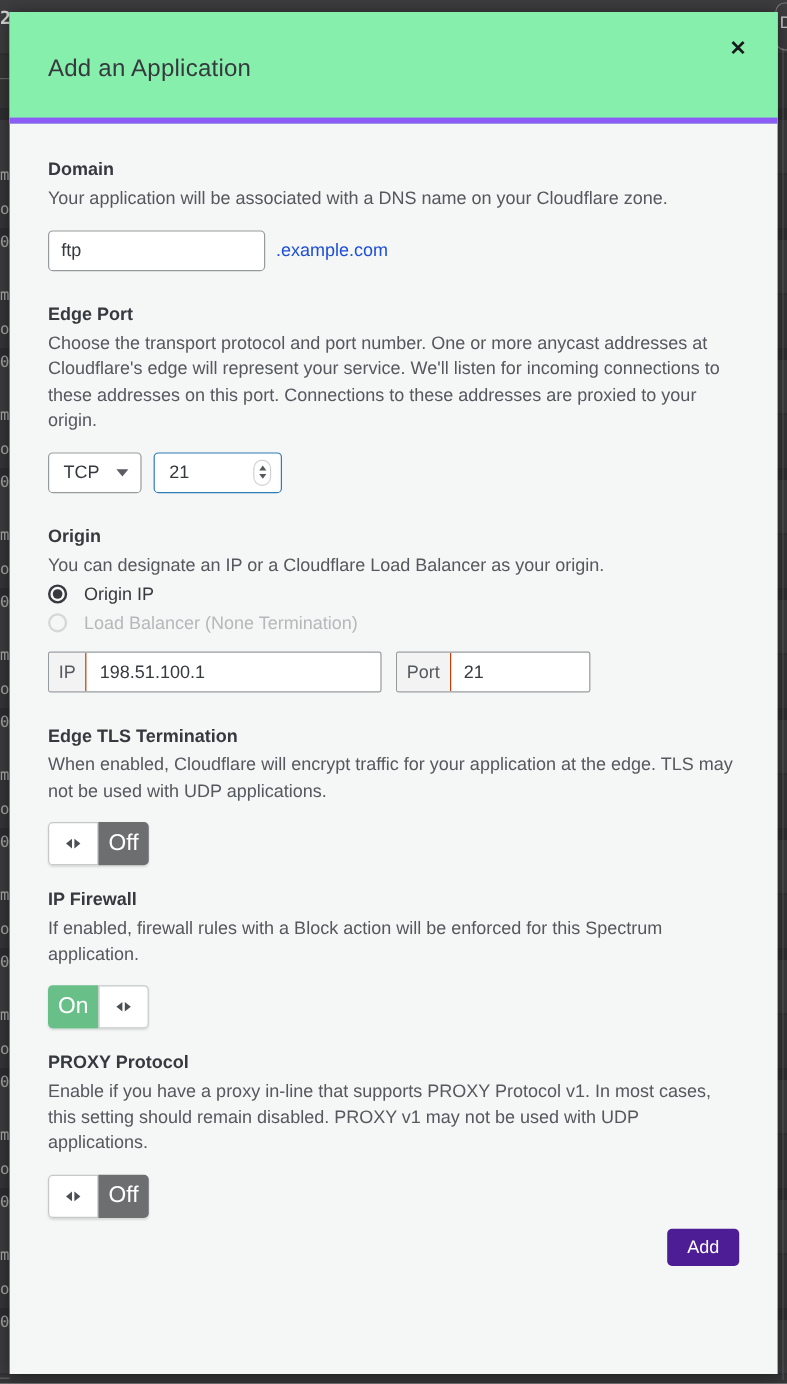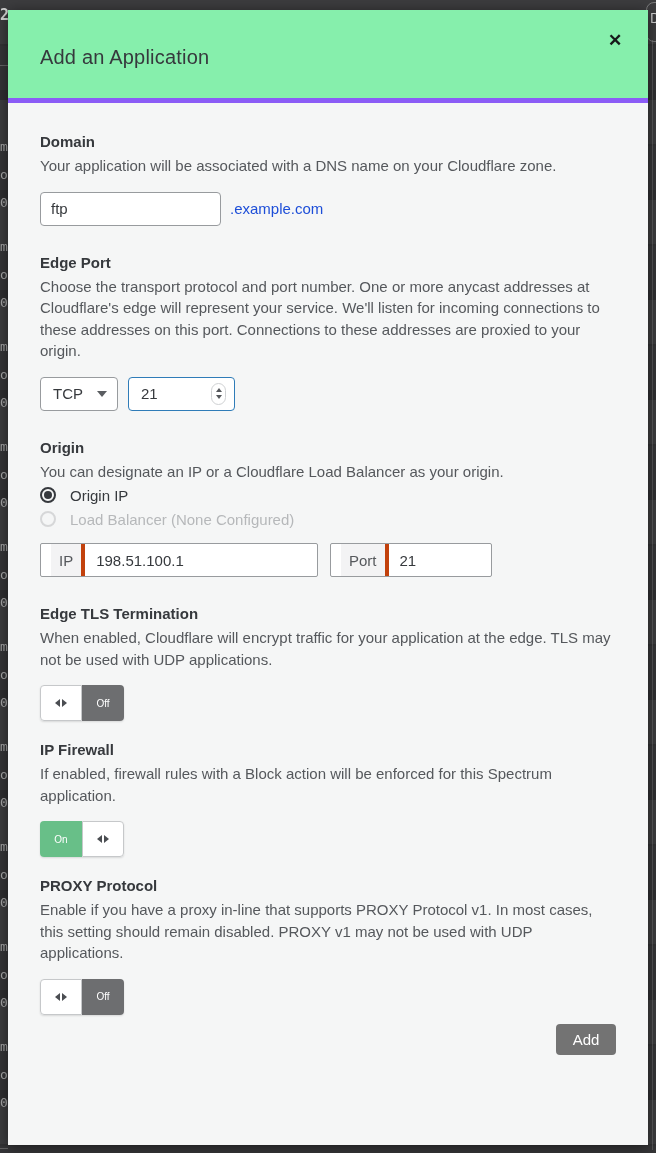--- a/index.html
+++ b/index.html
@@ -184,24 +184,24 @@
   .prefix-field {
     height: 34px;
     background: #ffffff;
     border: 1px solid #989b9e;
     border-radius: 2px;
     display: flex; align-items: stretch;
     overflow: hidden;
   }
   .prefix-field .prefix {
     background: #f3f3f4;
-    border-right: 4px solid #c2410c;
+    border-right: 1px solid #c2410c;
     display: flex; align-items: center;
     padding: 0 8px;
-    font-size: 15px; color: #55585c; margin-left: 10px;
+    font-size: 15px; color: #55585c;
   }
   .prefix-field .field-value {
     display: flex; align-items: center;
     padding: 0 11px;
     font-size: 15px; color: #36393d;
     flex: 1;
   }
   .ip-field { width: 278px; margin-right: 12px; }
   .port-field { width: 162px; }
 
@@ -209,21 +209,21 @@
   .toggle {
     width: 84px; height: 36px;
     border-radius: 4px;
     display: flex;
     cursor: pointer;
     box-shadow: 0 1px 2px rgba(0,0,0,0.12);
   }
   .toggle-half {
     width: 42px; height: 36px;
     display: flex; align-items: center; justify-content: center;
-    font-size: 10px;
+    font-size: 19px;
   }
   .toggle-handle {
     background: #ffffff;
     border: 1px solid #c6c8ca;
     gap: 2px;
   }
   .toggle.off .toggle-handle { border-radius: 4px 0 0 4px; }
   .toggle.on  .toggle-handle { border-radius: 0 4px 4px 0; }
   .toggle-state-off {
     background: #6d6e70; color: #ffffff;
@@ -246,21 +246,21 @@
     border-left: 5px solid #4b4e52;
   }
 
   
   .footer-row {
     display: flex; justify-content: flex-end;
     margin-top: 9px;
   }
   .add-btn {
     min-width: 60px; height: 31px;
-    background: #737373;
+    background: #4c1d95;
     color: #ffffff;
     border: none; border-radius: 4px;
     font-family: "Liberation Sans", sans-serif;
     font-size: 15px;
     padding: 0 16px;
     cursor: pointer;
   }
 </style>
 </head>
 <body>
@@ -348,21 +348,21 @@
 
       <div class="radio-group">
         <div class="radio-row">
           <span class="radio-circle">
               <span class="dot"></span>
             </span>
           <span class="radio-label">Origin IP</span>
         </div>
         <div class="radio-row disabled">
           <span class="radio-circle"></span>
-          <span class="radio-label">Load Balancer (None Configured)</span>
+          <span class="radio-label">Load Balancer (None Termination)</span>
         </div>
       </div>
 
 
       <div class="control-row">
         <div class="prefix-field ip-field">
           <span class="prefix">IP</span>
           <span class="field-value">198.51.100.1</span>
         </div>
         <div class="prefix-field port-field">

